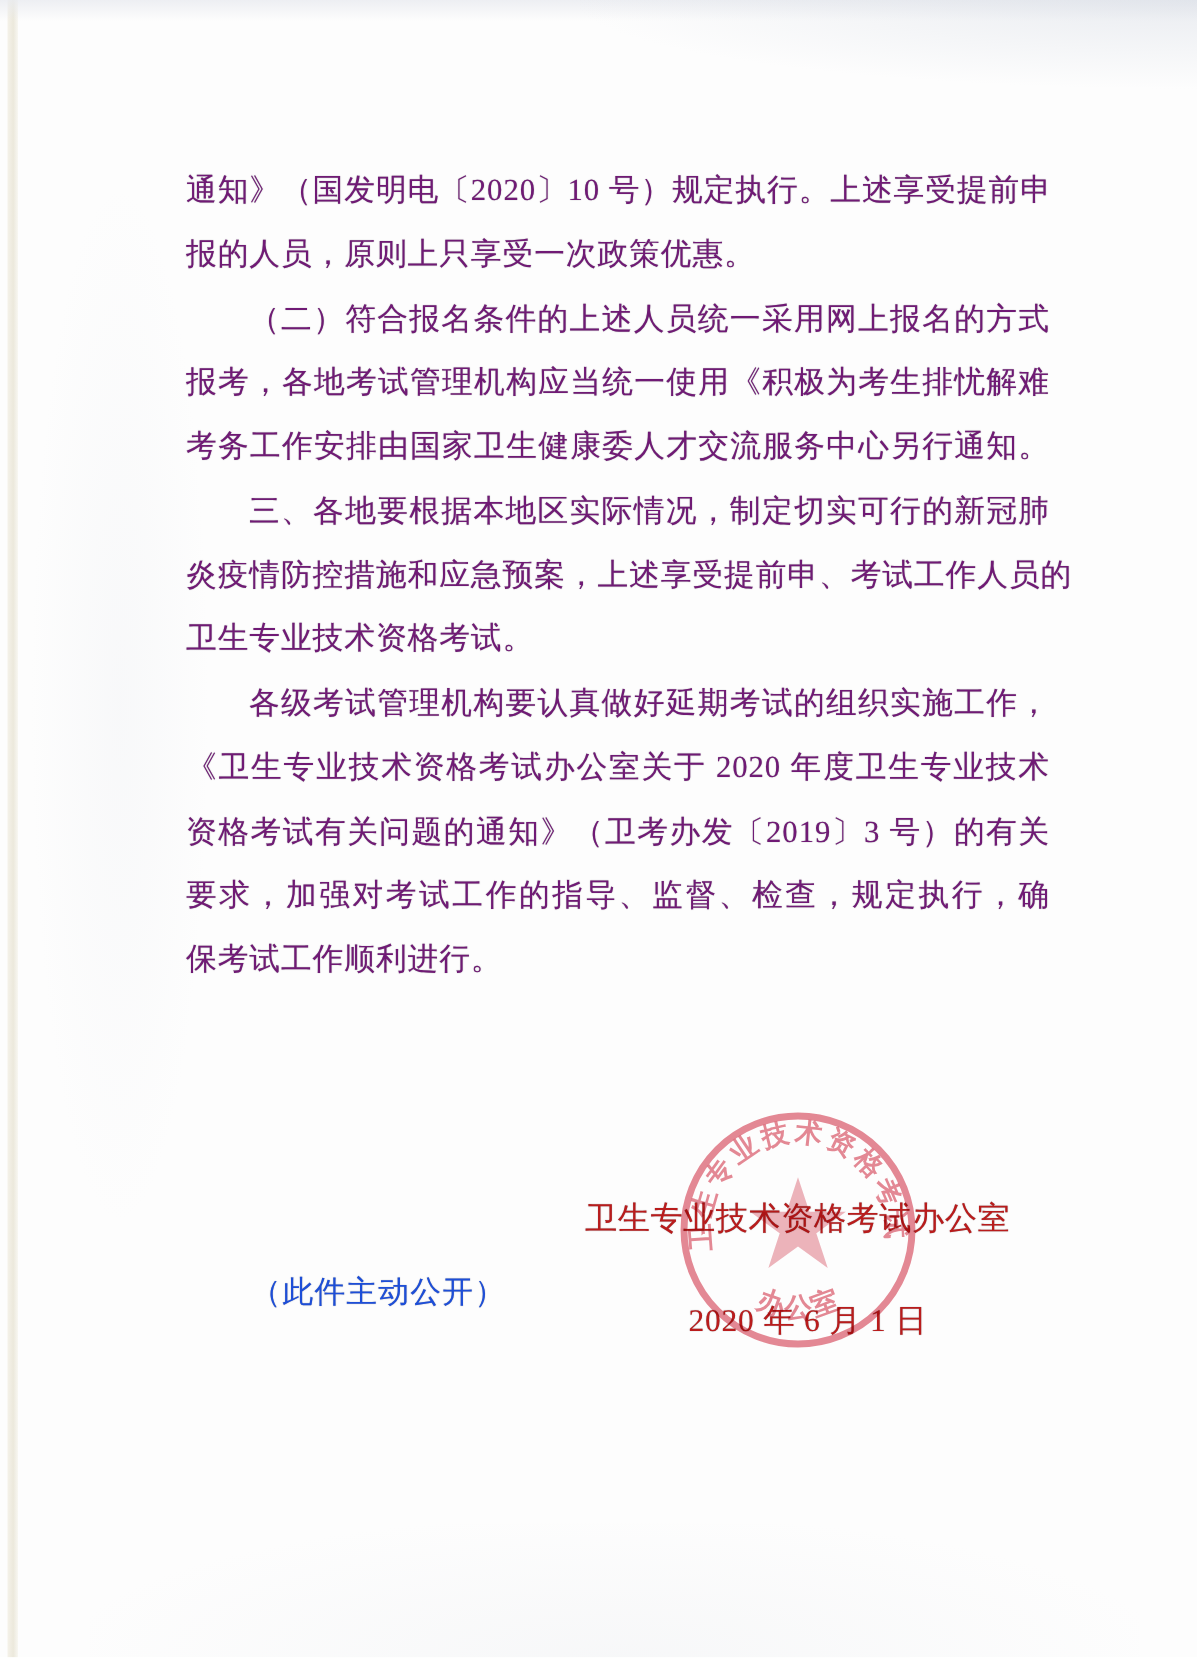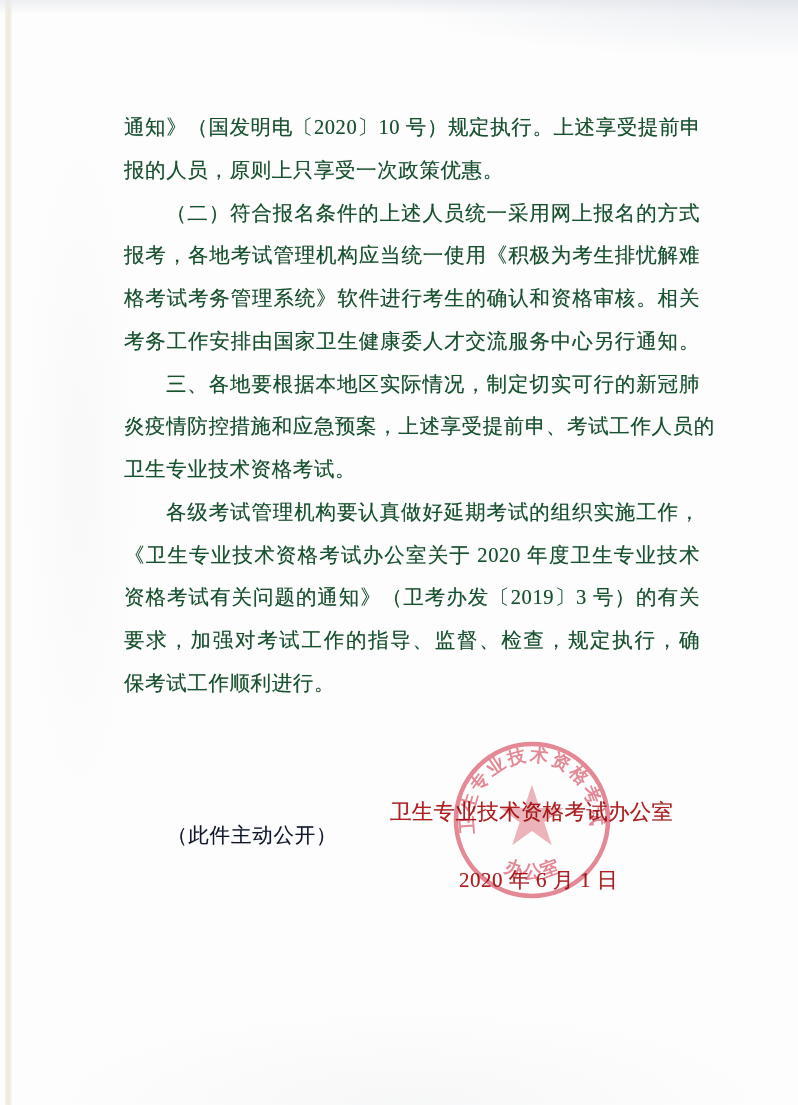--- a/index.html
+++ b/index.html
@@ -29,21 +29,21 @@
     position:absolute;left:20px;top:120px;width:120px;height:700px;
     background:radial-gradient(ellipse at center,rgba(216,220,228,.14),rgba(216,220,228,0) 70%);
   }
   .blotch2{
     position:absolute;left:60px;bottom:0;width:700px;height:90px;
     background:radial-gradient(ellipse at bottom,rgba(219,222,228,.18),rgba(219,222,228,0) 75%);
   }
   
   .body-text{
     position:absolute;left:124px;top:106px;width:576px;
-    color:#14532d;
+    color:#701a75;
     text-shadow:0 0 .7px rgba(60,60,68,.55);
   }
   .ln{
     font-size:20.5px;
     line-height:42.75px;
     letter-spacing:.6px;
     white-space:nowrap;
     text-align:justify;
   }
   .fill{text-align-last:justify;}
@@ -56,23 +56,23 @@
     text-shadow:0 0 .7px rgba(60,60,68,.55);
   }
   .sign-date{
     position:absolute;left:459px;top:868px;
     font-size:21px;line-height:25px;letter-spacing:0.5px;
     color:#b91c1c;white-space:nowrap;
     text-shadow:0 0 .7px rgba(60,60,68,.55);
     text-align:center;
   }
   .disclosure{
-    position:absolute;left:167px;top:823px;
+    position:absolute;left:167px;top:850px;
     font-size:20.5px;line-height:25px;letter-spacing:0.8px;
-    color:#0f172a;white-space:nowrap;
+    color:#1d4ed8;white-space:nowrap;
     text-shadow:0 0 .7px rgba(60,60,68,.5);
   }
   
   .seal{
     position:absolute;left:452px;top:740px;
     mix-blend-mode:multiply;
     opacity:.93;
     filter:blur(.3px);
   }
   .seal text{font-family:"Liberation Serif","DejaVu Serif",serif;font-weight:bold;}
@@ -86,21 +86,20 @@
   <div class="band-top"></div>
   <div class="band-top-right"></div>
   <div class="blotch1"></div>
   <div class="blotch2"></div>
 
   <div class="body-text">
     <div class="ln fill">通知》（国发明电〔2020〕10 号）规定执行。上述享受提前申</div>
     <div class="ln">报的人员，原则上只享受一次政策优惠。</div>
     <div class="ln fill ind">（二）符合报名条件的上述人员统一采用网上报名的方式</div>
     <div class="ln fill">报考，各地考试管理机构应当统一使用《积极为考生排忧解难</div>
-    <div class="ln fill">格考试考务管理系统》软件进行考生的确认和资格审核。相关</div>
     <div class="ln fill">考务工作安排由国家卫生健康委人才交流服务中心另行通知。</div>
     <div class="ln fill ind">三、各地要根据本地区实际情况，制定切实可行的新冠肺</div>
     <div class="ln fill">炎疫情防控措施和应急预案，上述享受提前申、考试工作人员的</div>
     <div class="ln">卫生专业技术资格考试。</div>
     <div class="ln fill ind">各级考试管理机构要认真做好延期考试的组织实施工作，</div>
     <div class="ln fill">《卫生专业技术资格考试办公室关于 2020 年度卫生专业技术</div>
     <div class="ln fill">资格考试有关问题的通知》（卫考办发〔2019〕3 号）的有关</div>
     <div class="ln fill">要求，加强对考试工作的指导、监督、检查，规定执行，确</div>
     <div class="ln">保考试工作顺利进行。</div>
   </div>

